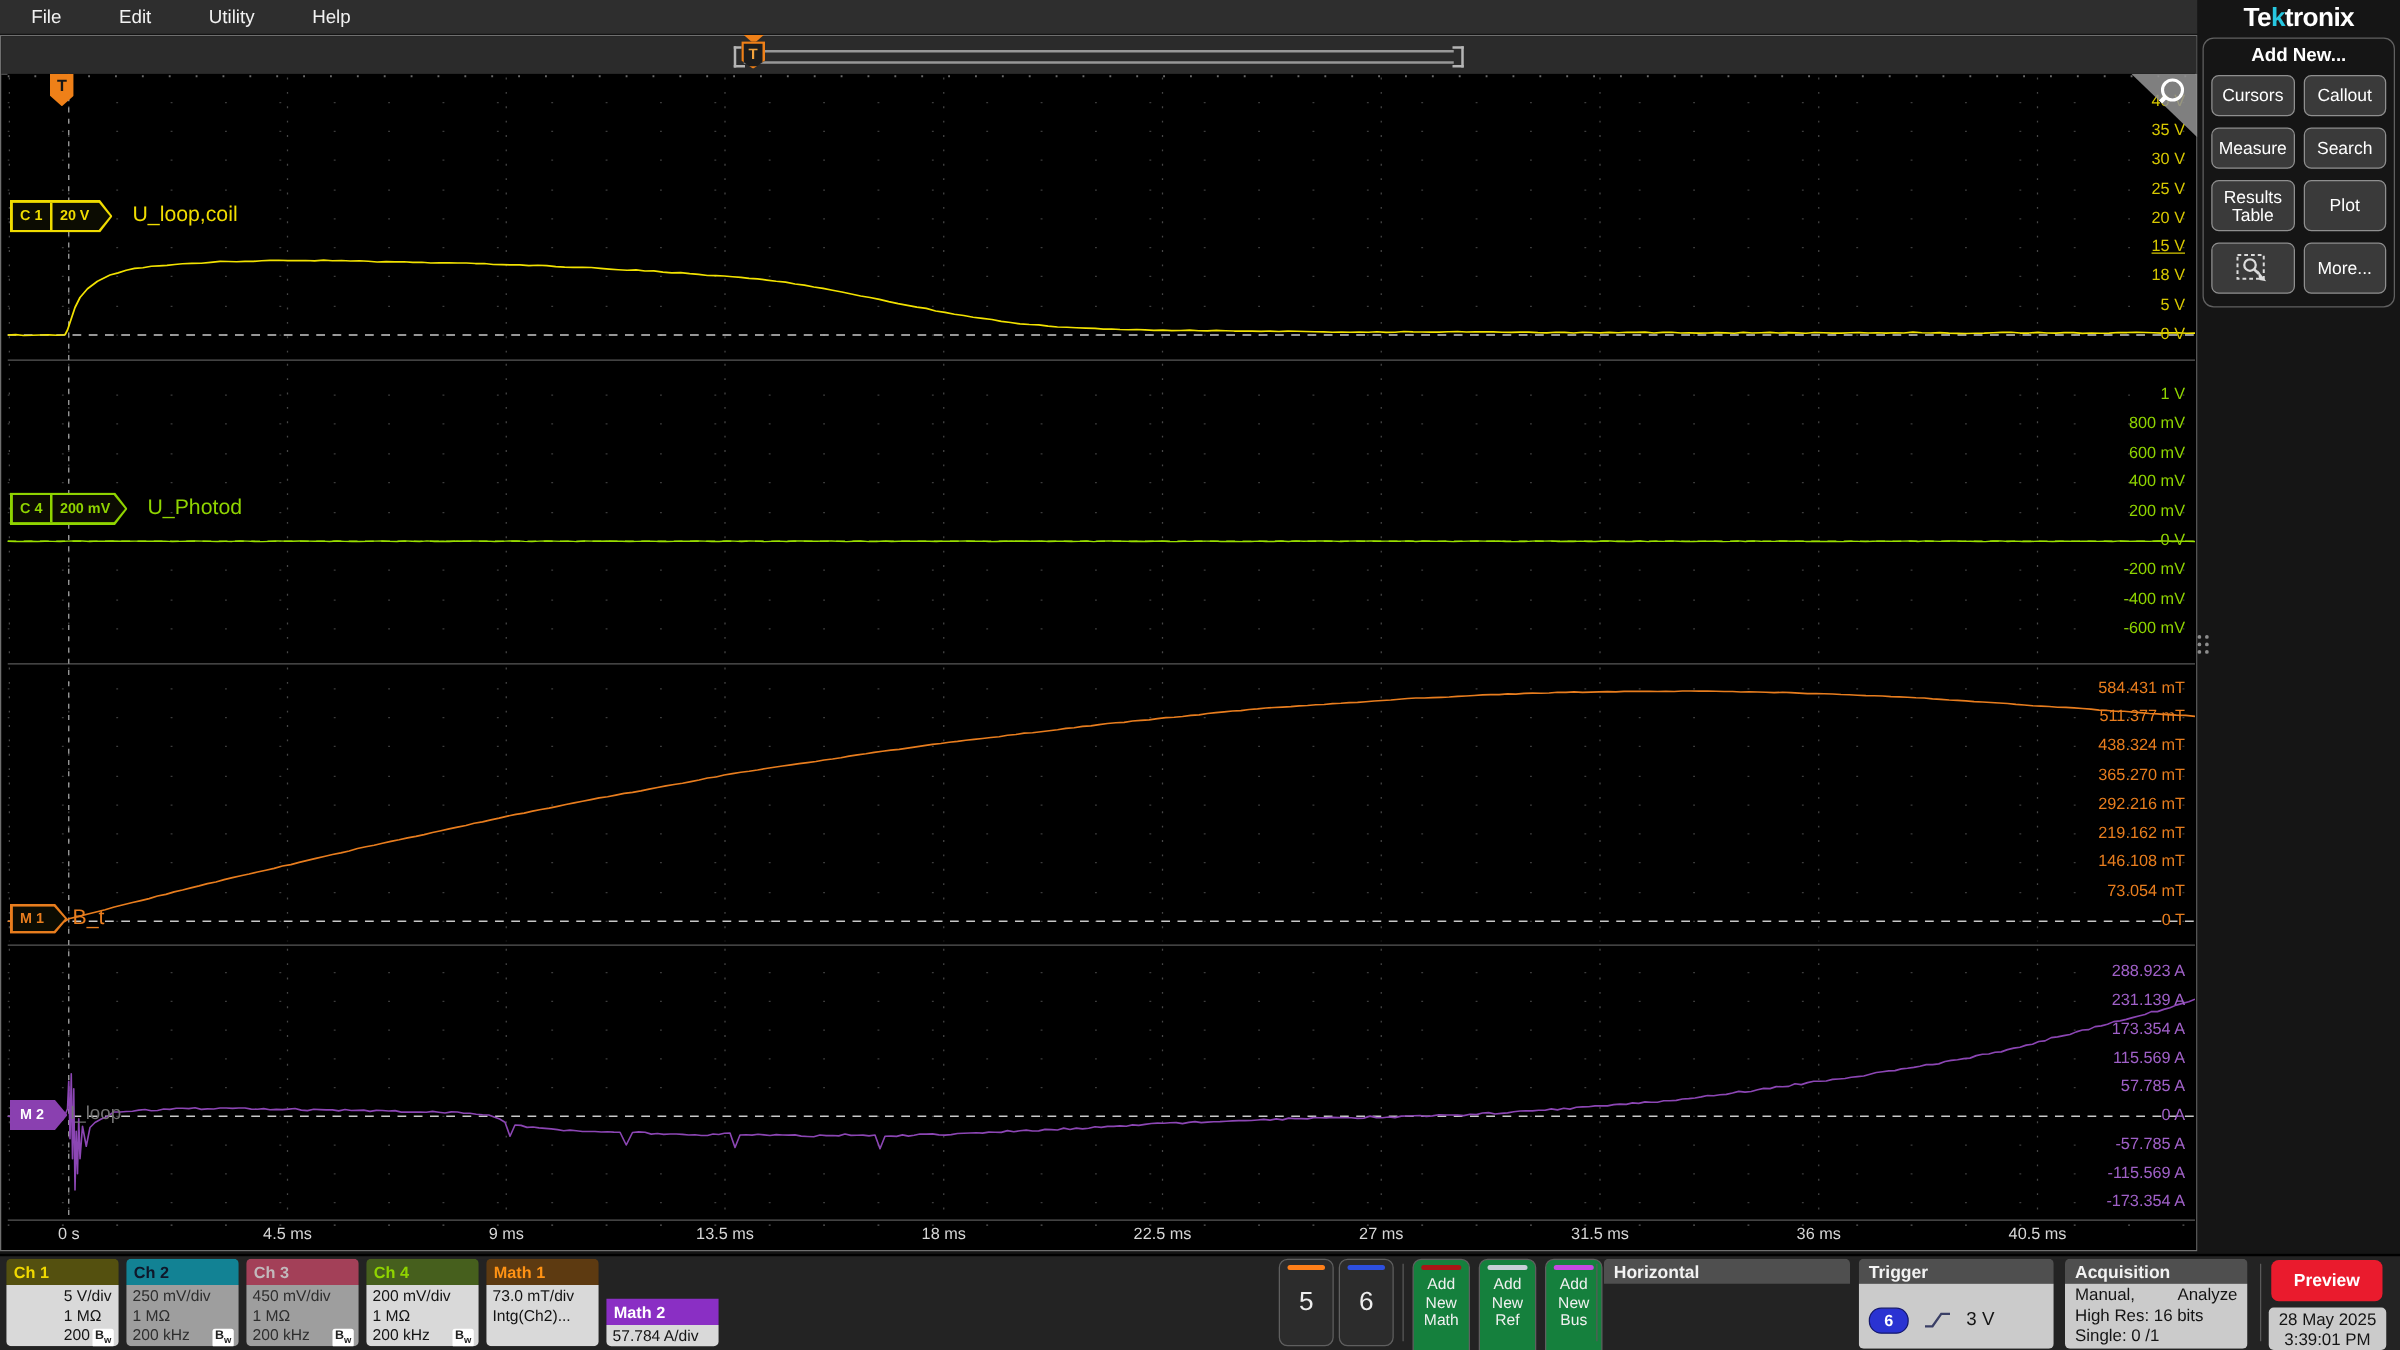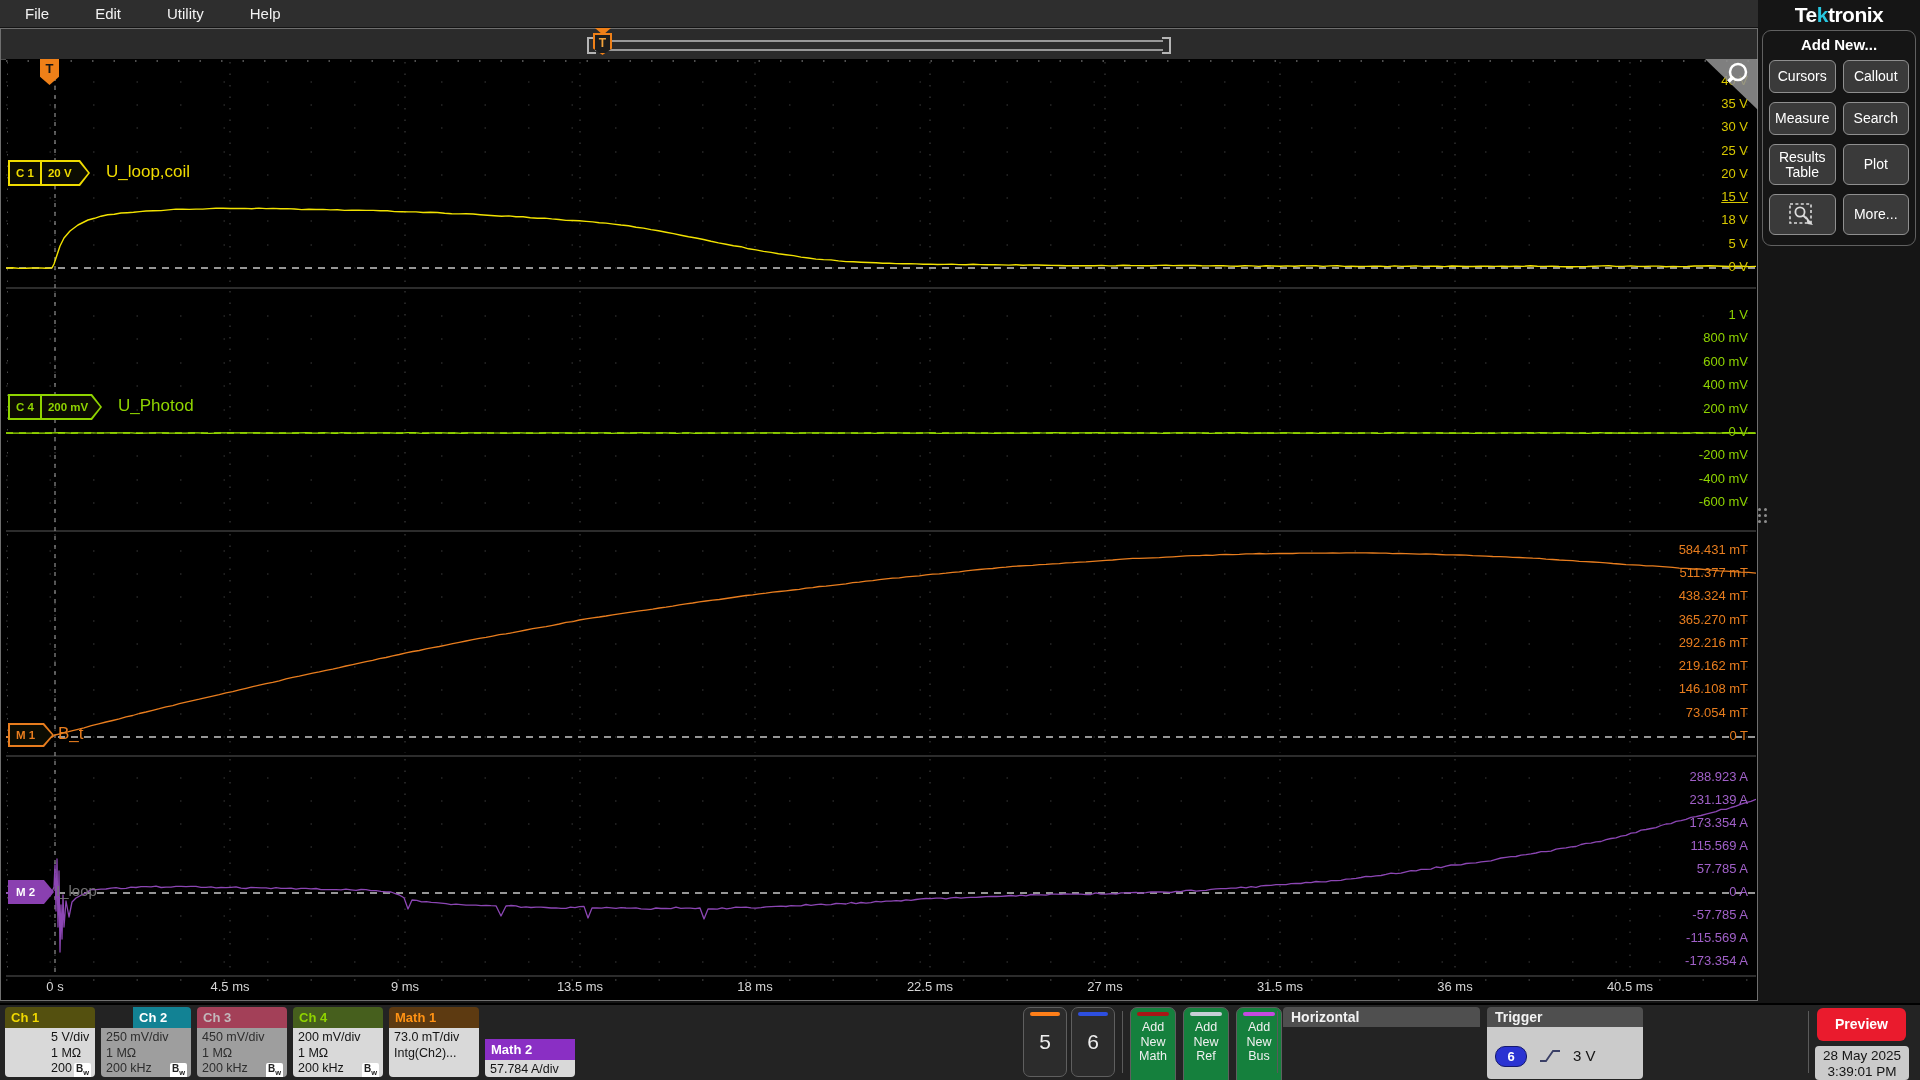--- a/index.html
+++ b/index.html
@@ -338,21 +338,21 @@
   <div id="chbadges">
       <div class="cb">
         <div class="cb-h" style="background: rgb(84, 80, 15); color: rgb(240, 216, 0);">Ch 1</div>
         <div class="cb-b" style="background: rgb(217, 217, 217); color: rgb(20, 20, 20); padding-left: 46px;">
           <div><span>5 V/div</span></div>
           <div><span>1 MΩ</span></div>
           <div><span class="bw">B<sub>w</sub></span><span>200 kHz</span></div>
         </div>
       </div>
       <div class="cb">
-        <div class="cb-h" style="background: rgb(18, 130, 148); color: #ffffff; margin-left: 32px;">Ch 2</div>
+        <div class="cb-h" style="background: rgb(18, 130, 148); color: #0f172a;">Ch 2</div>
         <div class="cb-b" style="background: rgb(158, 158, 158); color: rgb(46, 46, 46);">
           <div><span>250 mV/div</span></div>
           <div><span>1 MΩ</span></div>
           <div><span class="bw">B<sub>w</sub></span><span>200 kHz</span></div>
         </div>
       </div>
       <div class="cb">
         <div class="cb-h" style="background: rgb(163, 64, 88); color: rgb(194, 185, 188);">Ch 3</div>
         <div class="cb-b" style="background: rgb(158, 158, 158); color: rgb(46, 46, 46);">
           <div><span>450 mV/div</span></div>
@@ -424,20 +424,31 @@
     <div class="ph">Trigger</div>
     <div class="pb" id="trigbody">
       <div id="trigpill">6</div>
       <svg width="24" height="18">
         <polyline points="2,14 8,14 15,4 22,4" fill="none" stroke="#3a3f66" stroke-width="1.8"></polyline>
       </svg>
       <span style="font-size:15px">3 V</span>
     </div>
   </div>
 
+  <div class="panel" style="left:1652px;width:146px">
+    <div class="ph">Acquisition</div>
+    <div class="pb">
+      <div class="prow">
+          <span>Manual,</span>
+          <span>Analyze</span>
+        </div>
+      <div>High Res: 16 bits</div>
+      <div>Single: 0 /1</div>
+    </div>
+  </div>
 
   <div class="vdiv" style="left:1808px"></div>
   <div id="preview">Preview</div>
   <div id="datebox">
     <div>28 May 2025</div>
     <div>3:39:01 PM</div>
   </div>
 </div>
 
 </body></html>

